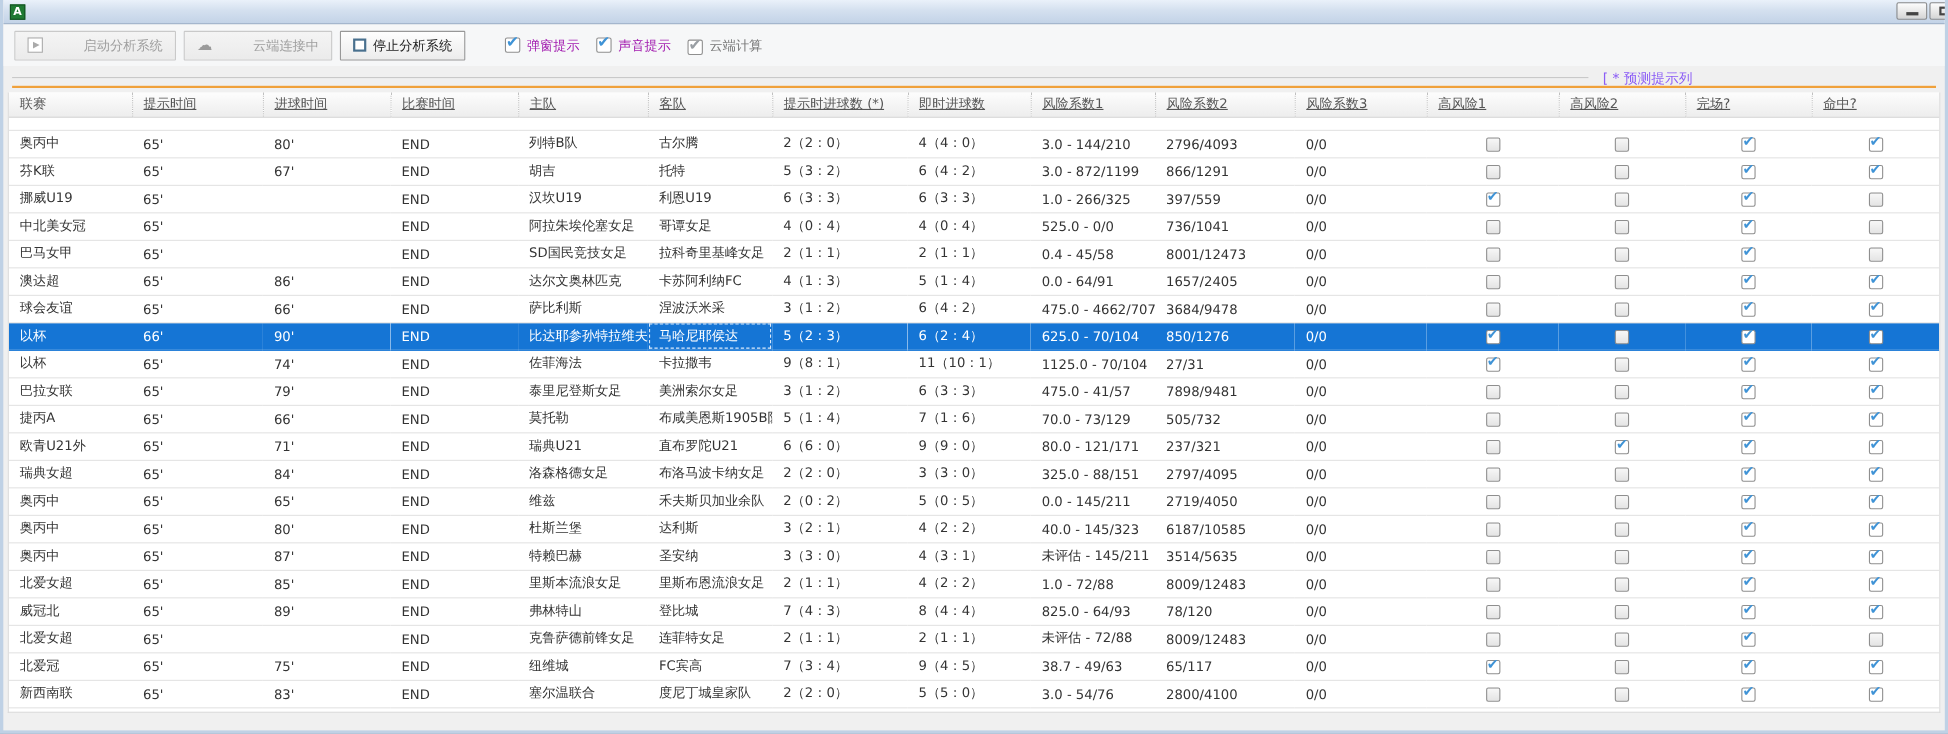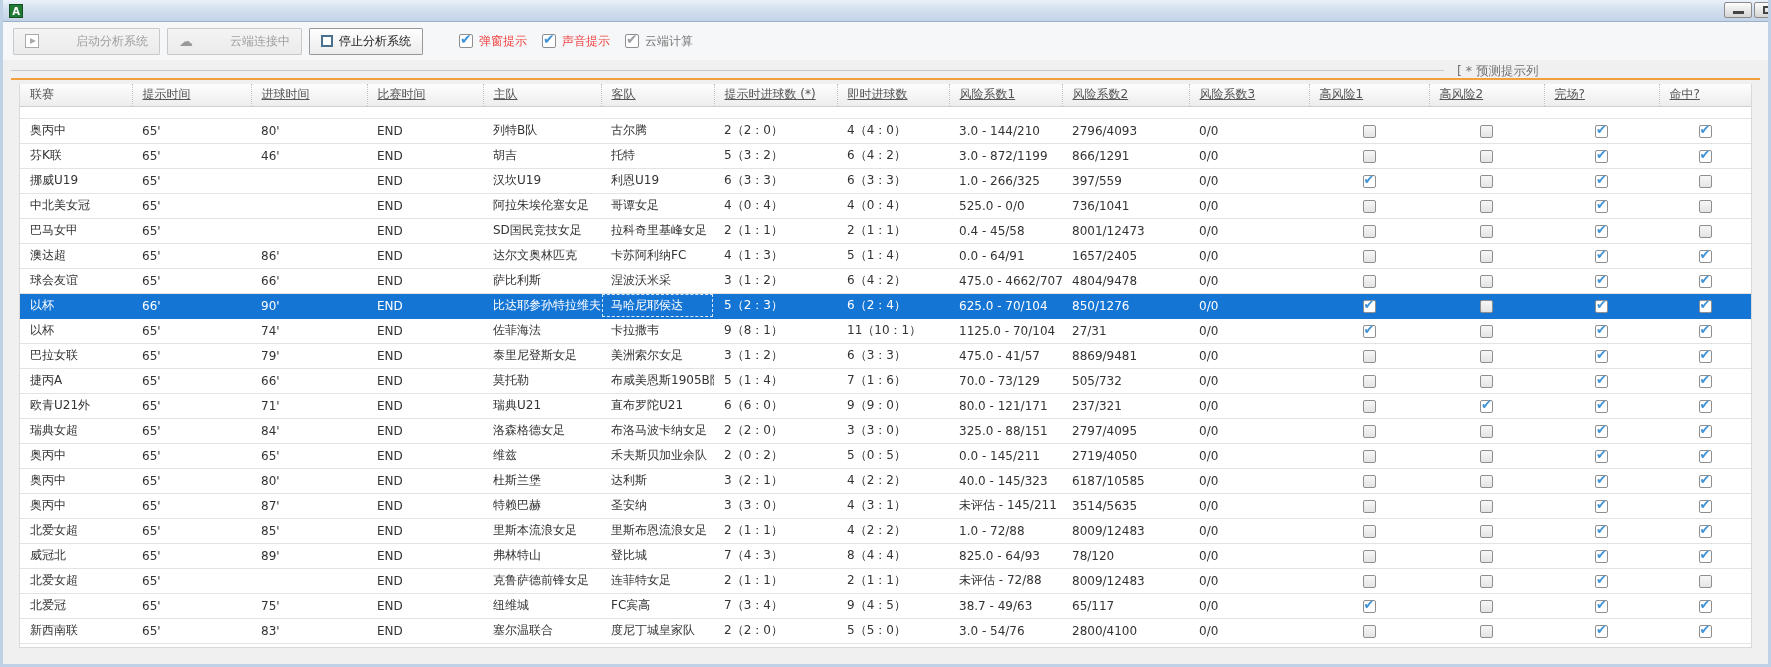--- a/index.html
+++ b/index.html
@@ -41,39 +41,39 @@
     background:linear-gradient(#fefefe,#ececec);
   }
   .tb-btn.disabled { color:#9f9f9f; border-color:#c9c9c9; background:linear-gradient(#f4f4f4,#ebebeb);gap:37px; }
   .ic-play { width:14px; height:14px; border:1px solid #555; background:#fff; position:relative; }
   .ic-play::after { content:""; position:absolute; left:4px; top:3px;
     border-left:6px solid #333; border-top:3px solid transparent; border-bottom:3px solid transparent; }
   .disabled .ic-play { border-color:#aaa; } .disabled .ic-play::after { border-left-color:#aaa; }
   .ic-cloud { font-size:14px; line-height:14px; color:#9a9a9a; }
   .ic-stop { width:12px; height:12px; border:2px solid #49708e; background:#fff; }
   .tb-gap { width:14px; }
-  .tb-check { display:inline-flex; align-items:center; gap:6px; font-size:12px; color:#ef4444; margin-left:8px; }
+  .tb-check { display:inline-flex; align-items:center; gap:6px; font-size:12px; color:#a21caf; margin-left:8px; }
   .cb {
     display:inline-block; width:14px; height:14px; border:1px solid #8f8f8f; border-radius:2px;
     background:linear-gradient(#f7f7f7,#e4e4e4); position:relative; vertical-align:middle; flex:0 0 auto;
   }
   .cb.checked { background:#fff; }
   .cb.checked::after {
     content:"\2714"; position:absolute; left:0px; top:-4px; font-size:14px; font-weight:bold; color:#3f93d6;
   }
   .cb.checked.gray::after { color:#9a9fa4; }
-  .tb-check.disabled { color:#777; }
+  .tb-check.disabled { color:#777;align-items:flex-end; }
   
   .group-cap { position:relative; height:24px; margin:0 6px; }
   .cap-line-gray { position:absolute; top:10px; left:2px; right:318px; height:1px; background:#c9c9c9; }
-  .cap-text { position:absolute; top:3px; left:1448px; font-size:12.5px; color:#737373; white-space:nowrap; }
+  .cap-text { position:absolute; top:3px; left:1448px; font-size:12.5px; color:#8b5cf6; white-space:nowrap; }
   .cap-line-orange { position:absolute; top:18px; left:2px; right:2px; height:2px; background:#f0a13b; }
   
   .table-wrap {
-    margin:0 16px; background:#fff; height:564px; overflow:hidden;
+    margin:0 4px; background:#fff; height:564px; overflow:hidden;
     border:1px solid #d9d9d9; border-top:none;
   }
   table { width:100%; border-collapse:collapse; table-layout:fixed; font-size:12px; color:#333; }
   th {
     height:22px; font-weight:normal; text-align:left; padding:0 2px 0 10px; color:#555;
     background:linear-gradient(#fdfdfd,#ededed); border-bottom:1px solid #cfcfcf;
     white-space:nowrap; overflow:hidden; font-size:12px;
   }
   th + th { border-left:1px dotted #bfbfbf;text-decoration:underline; }
   td {
@@ -193,21 +193,21 @@
             <td>2796/4093</td>
             <td>0/0</td>
             <td class="center"><span class="cb cbt"></span></td>
             <td class="center"><span class="cb cbt"></span></td>
             <td class="center"><span class="cb cbt checked"></span></td>
             <td class="center"><span class="cb cbt checked"></span></td>
           </tr>
           <tr>
             <td>芬K联</td>
             <td>65'</td>
-            <td>46'</td>
+            <td>67'</td>
             <td>END</td>
             <td>胡吉</td>
             <td>托特</td>
             <td>5（3：2）</td>
             <td>6（4：2）</td>
             <td>3.0 - 872/1199</td>
             <td>866/1291</td>
             <td>0/0</td>
             <td class="center"><span class="cb cbt"></span></td>
             <td class="center"><span class="cb cbt"></span></td>
@@ -285,21 +285,21 @@
           <tr>
             <td>球会友谊</td>
             <td>65'</td>
             <td>66'</td>
             <td>END</td>
             <td>萨比利斯</td>
             <td>涅波沃米采</td>
             <td>3（1：2）</td>
             <td>6（4：2）</td>
             <td>475.0 - 4662/7071</td>
-            <td>4804/9478</td>
+            <td>3684/9478</td>
             <td>0/0</td>
             <td class="center"><span class="cb cbt"></span></td>
             <td class="center"><span class="cb cbt"></span></td>
             <td class="center"><span class="cb cbt checked"></span></td>
             <td class="center"><span class="cb cbt checked"></span></td>
           </tr>
           <tr class="sel">
             <td>以杯</td>
             <td>66'</td>
             <td>90'</td>
@@ -336,21 +336,21 @@
           <tr>
             <td>巴拉女联</td>
             <td>65'</td>
             <td>79'</td>
             <td>END</td>
             <td>泰里尼登斯女足</td>
             <td>美洲索尔女足</td>
             <td>3（1：2）</td>
             <td>6（3：3）</td>
             <td>475.0 - 41/57</td>
-            <td>8869/9481</td>
+            <td>7898/9481</td>
             <td>0/0</td>
             <td class="center"><span class="cb cbt"></span></td>
             <td class="center"><span class="cb cbt"></span></td>
             <td class="center"><span class="cb cbt checked"></span></td>
             <td class="center"><span class="cb cbt checked"></span></td>
           </tr>
           <tr>
             <td>捷丙A</td>
             <td>65'</td>
             <td>66'</td>

